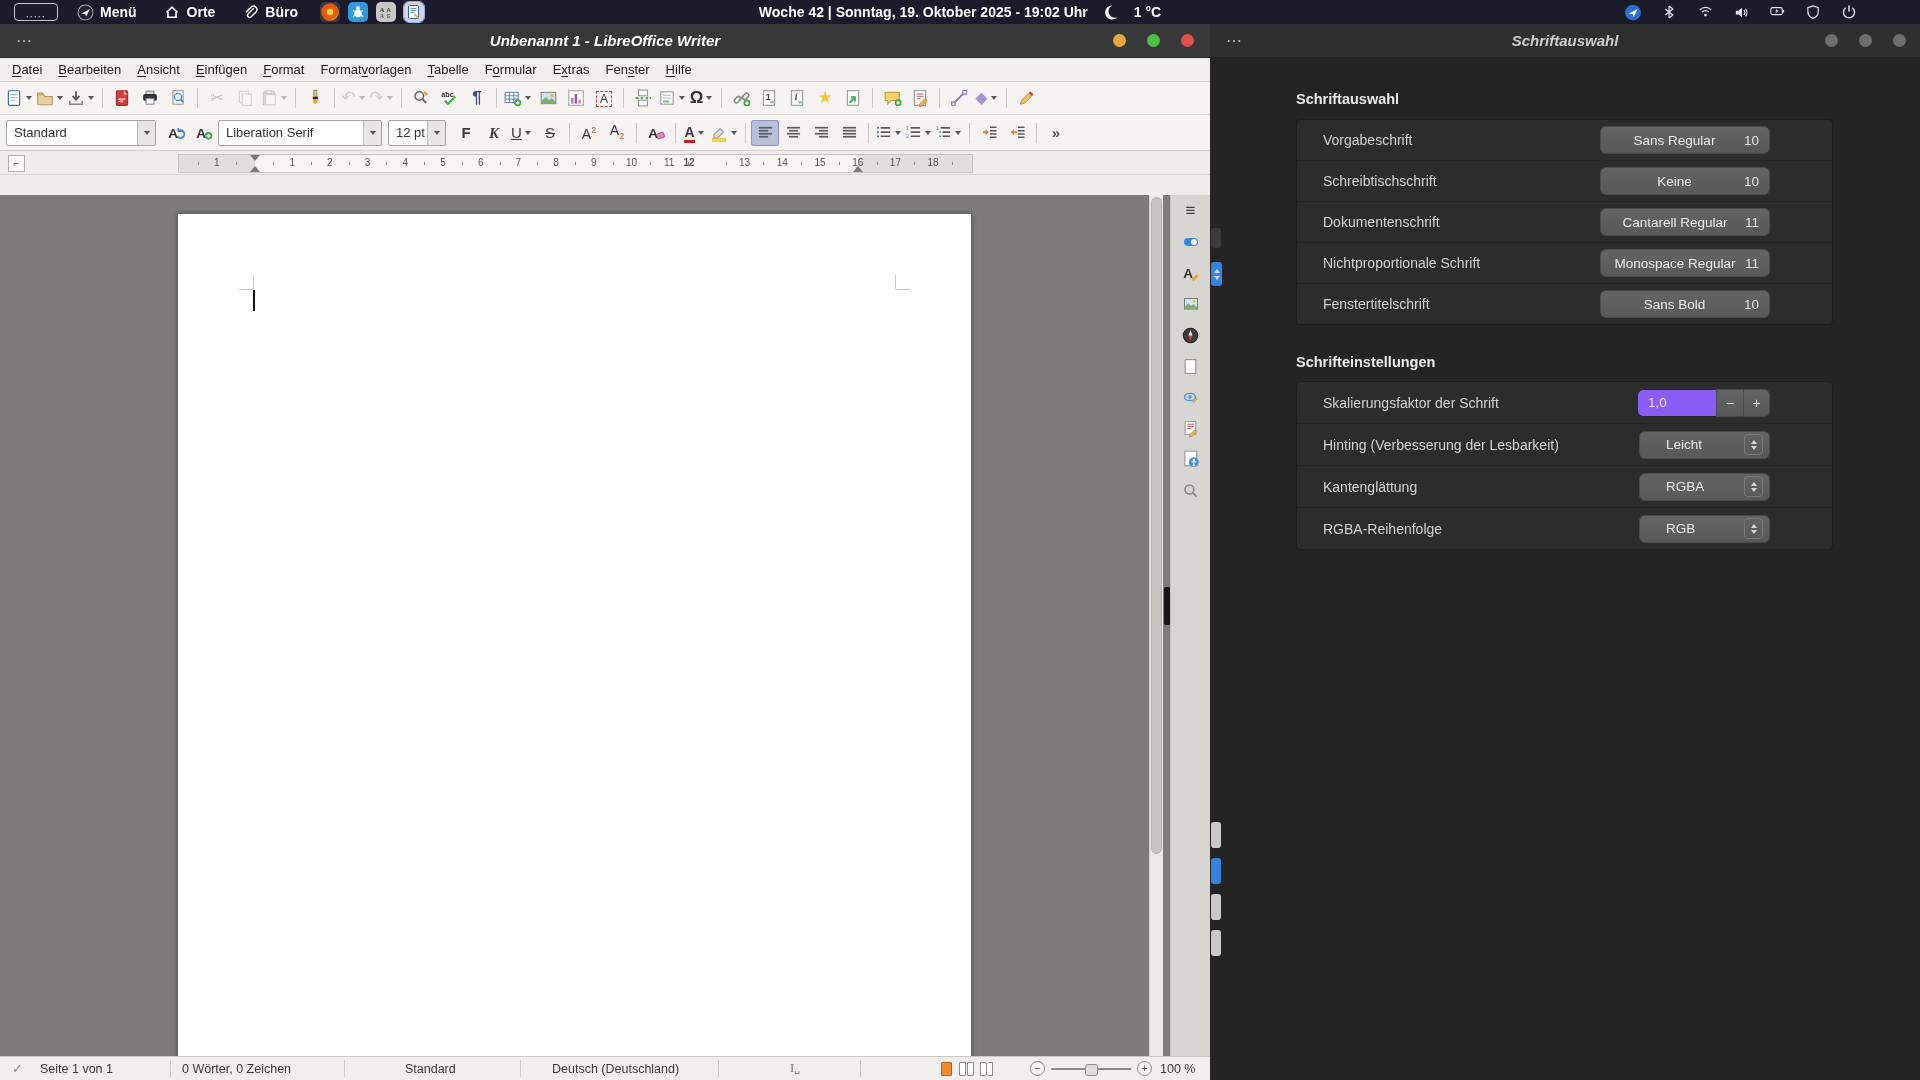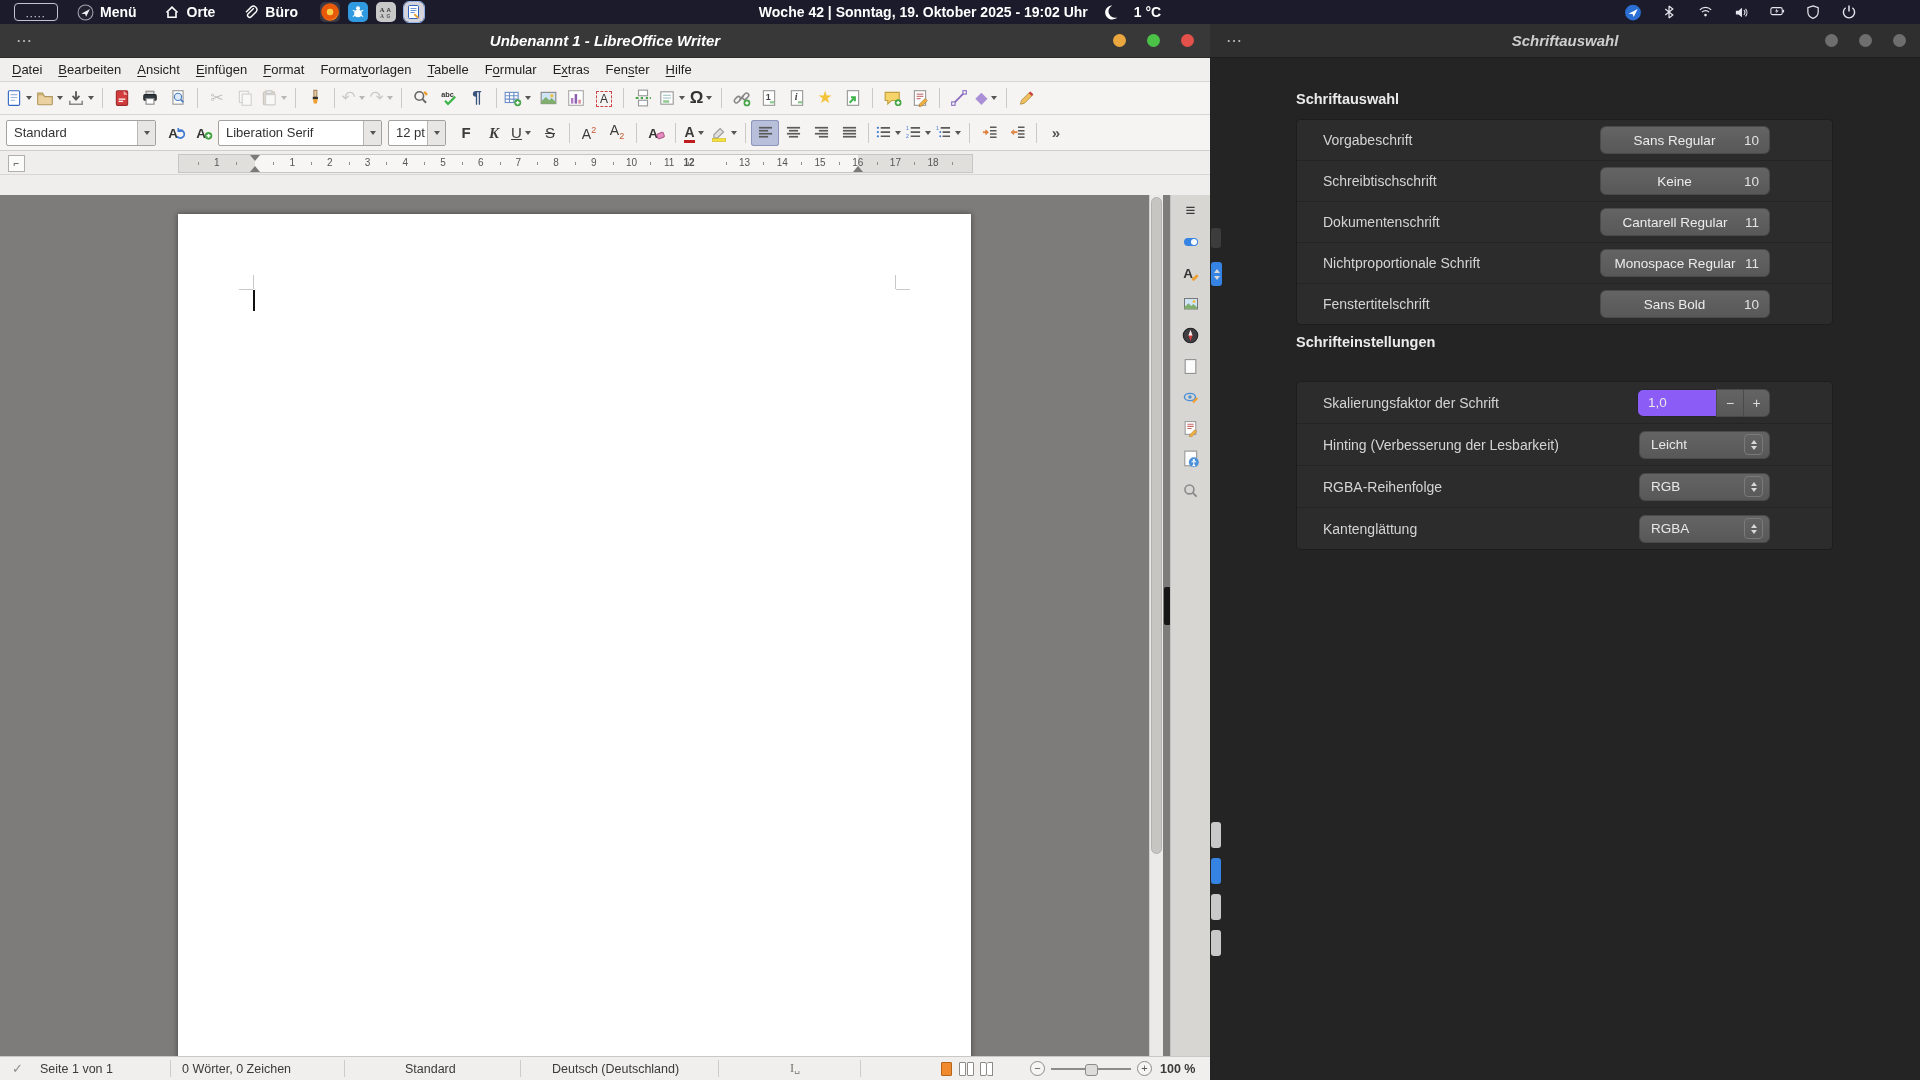--- a/index.html
+++ b/index.html
@@ -95,21 +95,21 @@
   .fontbtn .fname{flex:1;text-align:center;}
   .fontbtn .fsize{margin-left:6px;color:#e2e2e2;}
   .spin{display:flex;height:28px;}
   .spin .entry{width:79px;background:#8b5cf6;border:1px solid #272727;border-right:none;border-radius:6px 0 0 6px;
                color:#e8e8e8;font-size:13.5px;display:flex;align-items:center;padding-left:10px;box-sizing:border-box;}
   .spin .sbtn{width:27px;background:linear-gradient(#646464,#585858);border:1px solid #4a4a4a;color:#dcdcdc;
               display:flex;align-items:center;justify-content:center;font-size:14px;box-sizing:border-box;}
   .spin .sbtn.minus{border-right:none;}
   .spin .sbtn.plus{border-radius:0 6px 6px 0;}
   .dropdown{width:131px;height:28px;background:linear-gradient(#646464,#585858);border:1px solid #4a4a4a;border-radius:6px;
-            display:flex;align-items:center;color:#e9e9e9;font-size:13.5px;padding:0 6px 0 11px;box-sizing:border-box;}
+            display:flex;align-items:center;color:#e9e9e9;font-size:13.5px;padding:0 6px 0 26px;box-sizing:border-box;}
   .dropdown .dval{flex:1;}
   .stepper{width:17px;height:19px;border:1px solid #7a7a7a;border-radius:4px;display:flex;flex-direction:column;align-items:center;justify-content:center;gap:2px;}
   .chev{width:0;height:0;border-left:3.5px solid transparent;border-right:3.5px solid transparent;}
   .chev.up{border-bottom:4px solid #d8d8d8;}
   .chev.dn{border-top:4px solid #d8d8d8;}
   
   .frag{position:absolute;border-radius:3px;}
 </style>
 </head>
 <body>
@@ -281,54 +281,54 @@
         </span>
       </div>
       <div class="frow" style="height: 40px;">
         <span class="flabel">Fenstertitelschrift</span>
   <span class="fontbtn">
     <span class="fname">Sans Bold</span>
     <span class="fsize">10</span>
         </span>
       </div>
     </div>
-  <div class="fsection-h" style="top:310px;">Schrifteinstellungen</div>
+  <div class="fsection-h" style="top:330px;">Schrifteinstellungen</div>
   <div class="flist" style="top:357px;" id="setting-rows">
       <div class="frow" style="height: 41px;">
         <span class="flabel">Skalierungsfaktor der Schrift</span>
 <span class="spin">
   <span class="entry">1,0</span>
   <span class="sbtn minus">−</span>
   <span class="sbtn plus">+</span>
         </span>
       </div>
       <div class="frow" style="height: 41px;">
         <span class="flabel">Hinting (Verbesserung der Lesbarkeit)</span>
   <span class="dropdown">
     <span class="dval">Leicht</span>
     <span class="stepper">
       <span class="chev up"></span>
             <span class="chev dn"></span>
           </span>
         </span>
       </div>
       <div class="frow" style="height: 41px;">
+        <span class="flabel">Kantenglättung</span>
+  <span class="dropdown">
+    <span class="dval">RGBA</span>
+    <span class="stepper">
+      <span class="chev up"></span>
+            <span class="chev dn"></span>
+          </span>
+        </span>
+      </div>
+      <div class="frow" style="height: 41px;">
         <span class="flabel">RGBA-Reihenfolge</span>
   <span class="dropdown">
     <span class="dval">RGB</span>
-    <span class="stepper">
-      <span class="chev up"></span>
-            <span class="chev dn"></span>
-          </span>
-        </span>
-      </div>
-      <div class="frow" style="height: 41px;">
-        <span class="flabel">Kantenglättung</span>
-  <span class="dropdown">
-    <span class="dval">RGBA</span>
     <span class="stepper">
       <span class="chev up"></span>
             <span class="chev dn"></span>
           </span>
         </span>
       </div>
     </div>
 </div>
 
 <div class="frag" style="left:1211px;top:228px;width:10px;height:20px;background:#3c3c3c;"></div>
@@ -983,15 +983,15 @@
         </span>
     </span>
     <span class="sseg" style="left:1030px;gap:6px;">
       <span class="zcirc">−</span>
       <span class="zoomtrack">
         <span class="zoomnotch"></span>
         <span class="zoomthumb"></span>
       </span>
       <span class="zcirc">+</span>
     </span>
-    <span class="sseg" style="left:1160px;font-weight:bold;">100 %</span>
+    <span class="sseg" style="left:1160px;">100 %</span>
   </div>
 </div>
 
 </body></html>

